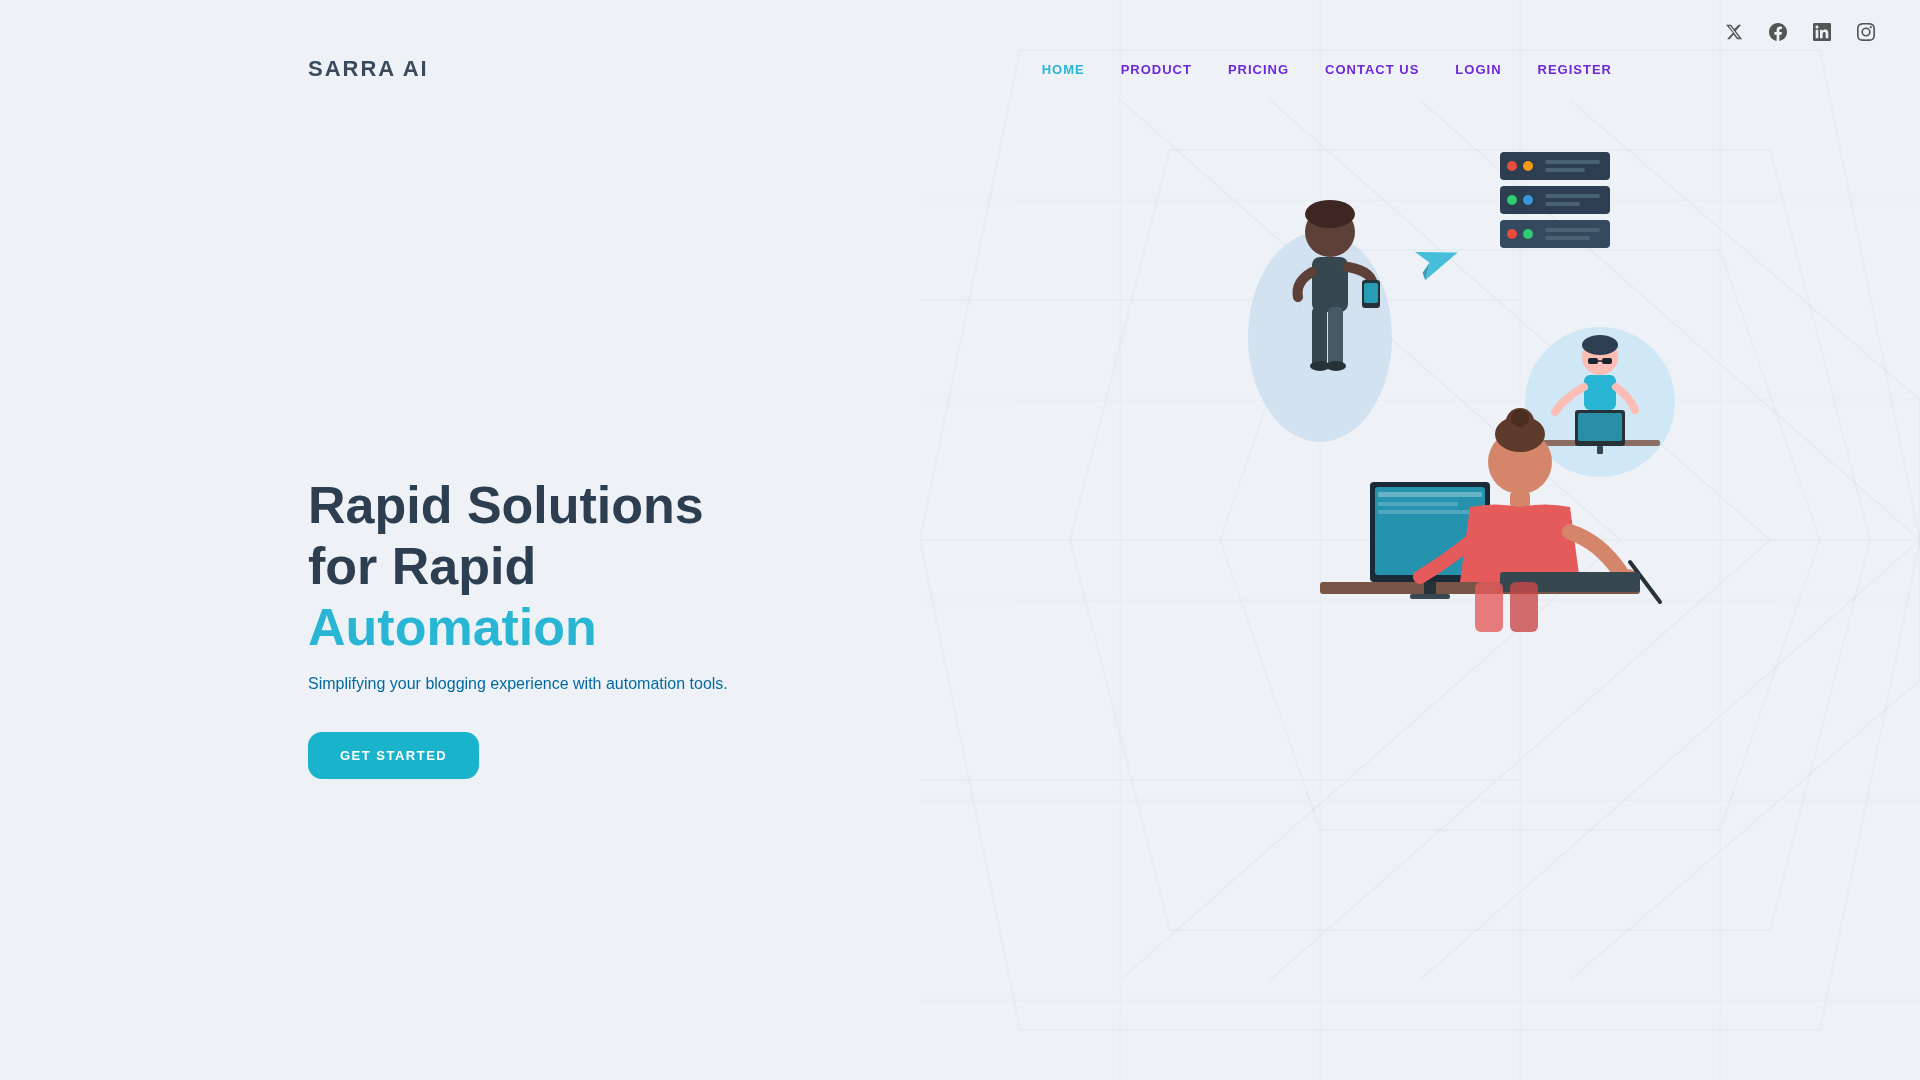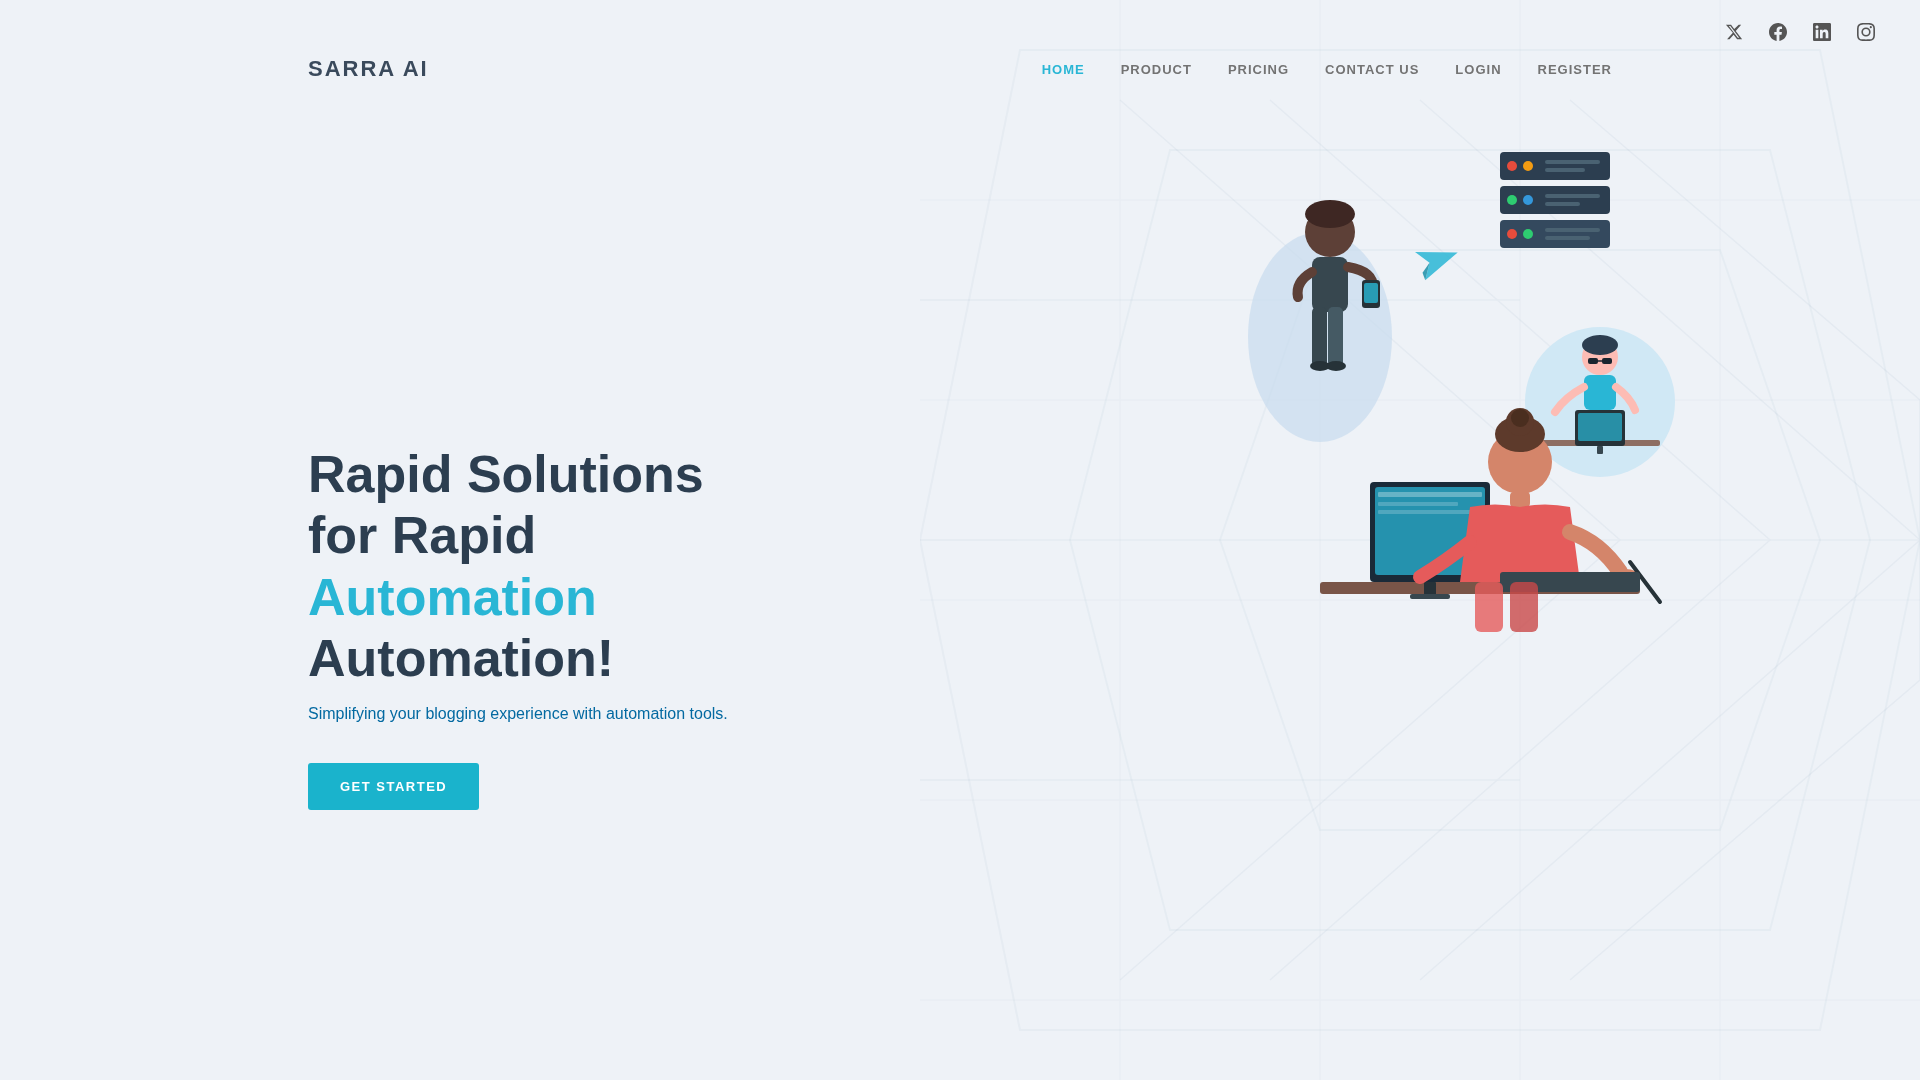--- a/index.html
+++ b/index.html
@@ -71,21 +71,21 @@
 
     .nav-links {
       display: flex;
       gap: 36px;
       align-items: flex-start;
     }
 
     .nav-link {
       font-size: 13px;
       font-weight: 600;
-      color: #737373;
+      color: #6d28d9;
       text-transform: uppercase;
       letter-spacing: 1px;
       cursor: pointer;
       text-decoration: none;
     }
 
     .nav-link.active {
       color: #29b6d5;
     }
 
@@ -127,21 +127,21 @@
       display: inline-block;
       background: #1ab3cc;
       color: #fff;
       font-size: 13px;
       font-weight: 700;
       letter-spacing: 1.5px;
       text-transform: uppercase;
       padding: 16px 32px;
       border: none;
       cursor: pointer;
-      border-radius: 3px;
+      border-radius: 14px;
     }
 
     
     .hero-illustration {
       position: absolute;
       right: 200px;
       top: 50px;
       width: 520px;
       height: 580px;
     }
@@ -218,21 +218,20 @@
     <a class="nav-link">LOGIN</a>
     <a class="nav-link">REGISTER</a>
   </div>
 </nav>
 
 <section class="hero">
   <div class="hero-content">
     <h1 class="hero-title">
       <span>Rapid Solutions</span><br>
       <span>for Rapid </span><span class="highlight">Automation</span><br>
-      <span>Automation!</span>
     </h1>
     <p class="hero-subtitle">Simplifying your blogging experience with automation tools.</p>
     <button class="cta-button">GET STARTED</button>
   </div>
 
   <div class="hero-illustration">
     <svg width="520" height="560" viewBox="0 0 520 560" xmlns="http://www.w3.org/2000/svg">
 
       <ellipse cx="120" cy="195" rx="72" ry="105" fill="#c8dcee" opacity="0.7"></ellipse>
 

